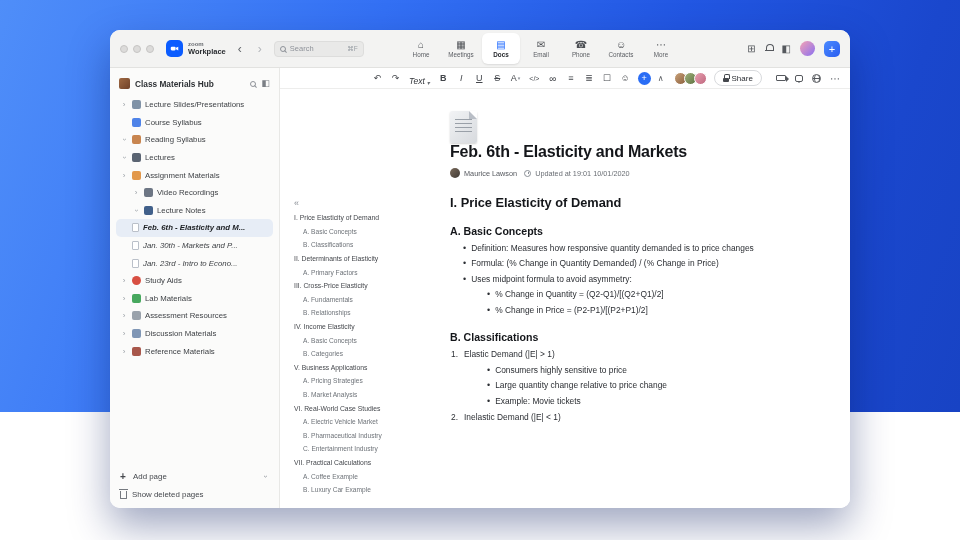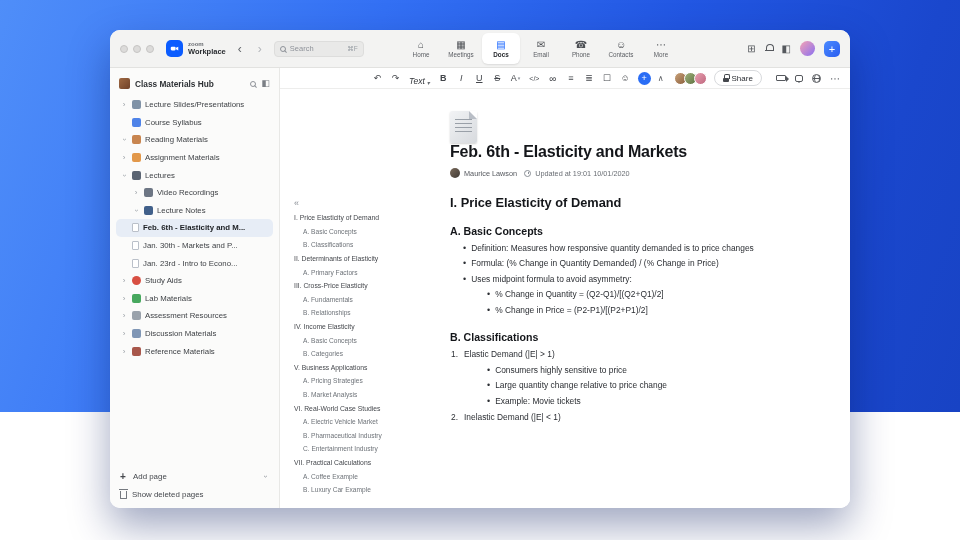--- a/index.html
+++ b/index.html
@@ -49,21 +49,21 @@
 
   
   .sidebar{flex:0 0 170px;width:170px;background:#fbfbfa;border-right:1px solid #e8e8e6;display:flex;flex-direction:column;}
   .sb-head{display:flex;align-items:center;gap:5px;padding:10px 9px 7px;}
   .sb-book{width:11px;height:11px;border-radius:2px;background:linear-gradient(135deg,#a06a43,#6f4027);flex:0 0 11px;}
   .sb-title{font-size:8.3px;font-weight:700;color:#2e3135;flex:1;white-space:nowrap;}
   .sb-ico{color:#7b7f85;font-size:9px;line-height:9px;}
   .tree{padding:0 6px;overflow:hidden;}
   .row{display:flex;align-items:center;height:17.6px;border-radius:5px;padding:0 4px;gap:4px;color:#3f4246;font-size:7.8px;}
   .row.lv1{padding-left:16px;}
-  .row.lv2{}
+  .row.lv2{font-style:italic;}
   .row.selected{background:#e7edf6;}
   .row.selected .t{color:#1b1e22;font-weight:700;}
   .chev{width:8px;flex:0 0 8px;color:#9aa0a6;font-size:8px;display:flex;align-items:center;justify-content:center;}
   .c-right::before{content:"›";}
   .c-down::before{content:"›";display:inline-block;transform:rotate(90deg);}
   .c-none::before{content:"";}
   .ic{width:9px;height:9px;flex:0 0 9px;border-radius:2px;background:#9aa2ab;}
   .ic-slides{background:#8092a6;}
   .ic-syllabus{background:#4f83e8;}
   .ic-book{background:#c8854f;}
@@ -236,31 +236,31 @@
               <span class="t" data-name="sidebar-item-label">Lecture Slides/Presentations</span>
             </div>
             <div class="row lv0" data-name="sidebar-item-course-syllabus">
               <span class="chev c-none" data-name="chevron-icon"></span>
               <span class="ic ic-syllabus" data-name="page-icon"></span>
               <span class="t" data-name="sidebar-item-label">Course Syllabus</span>
             </div>
             <div class="row lv0" data-name="sidebar-item-reading-materials">
               <span class="chev c-down" data-name="chevron-icon"></span>
               <span class="ic ic-book" data-name="page-icon"></span>
-              <span class="t" data-name="sidebar-item-label">Reading Materials</span>
-            </div>
-            <div class="row lv0" data-name="sidebar-item-assignment-materials">
-              <span class="chev c-right" data-name="chevron-icon"></span>
-              <span class="ic ic-assignment" data-name="page-icon"></span>
-              <span class="t" data-name="sidebar-item-label">Assignment Materials</span>
+              <span class="t" data-name="sidebar-item-label">Reading Syllabus</span>
             </div>
             <div class="row lv0" data-name="sidebar-item-lectures">
               <span class="chev c-down" data-name="chevron-icon"></span>
               <span class="ic ic-lectures" data-name="page-icon"></span>
               <span class="t" data-name="sidebar-item-label">Lectures</span>
+            </div>
+            <div class="row lv0" data-name="sidebar-item-assignment-materials">
+              <span class="chev c-right" data-name="chevron-icon"></span>
+              <span class="ic ic-assignment" data-name="page-icon"></span>
+              <span class="t" data-name="sidebar-item-label">Assignment Materials</span>
             </div>
             <div class="row lv1" data-name="sidebar-item-video-recordings">
               <span class="chev c-right" data-name="chevron-icon"></span>
               <span class="ic ic-video" data-name="page-icon"></span>
               <span class="t" data-name="sidebar-item-label">Video Recordings</span>
             </div>
             <div class="row lv1" data-name="sidebar-item-lecture-notes">
               <span class="chev c-down" data-name="chevron-icon"></span>
               <span class="ic ic-notes" data-name="page-icon"></span>
               <span class="t" data-name="sidebar-item-label">Lecture Notes</span>

